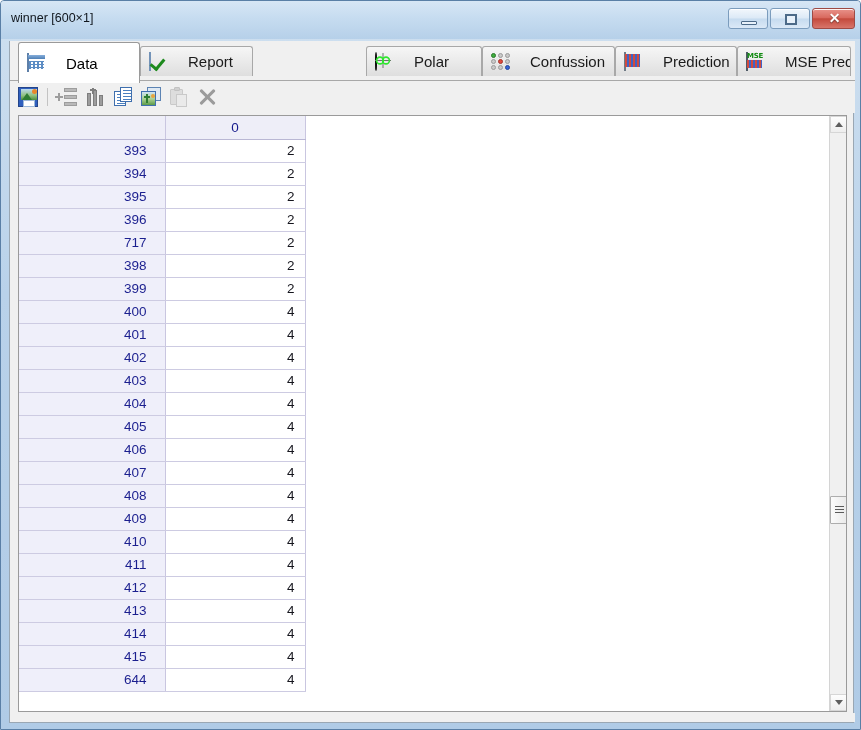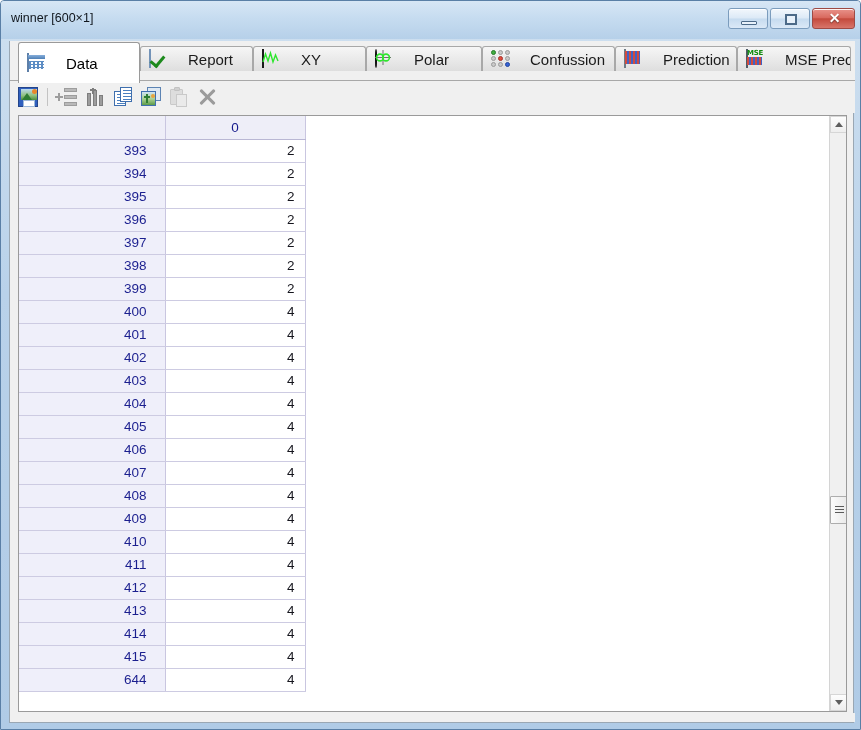--- a/index.html
+++ b/index.html
@@ -96,21 +96,21 @@
     width: 845px; height: 40px;
     background: #f0f0f0;
   }
   #tabstrip-underline {
     position: absolute; left: 0; top: 39px; width: 845px; height: 1px;
     background: #a8a8a8;
   }
   .tab {
     position: absolute;
     top: 5px;
-    height: 25px;
+    height: 30px;
     background: linear-gradient(to bottom, #f6f6f6 0%, #e9e9e9 55%, #dedede 100%);
     border: 1px solid #a8a8a8;
     border-bottom: none;
     border-radius: 3px 3px 0 0;
     display: flex;
     align-items: center;
     padding: 0 10px 0 8px;
     cursor: default;
     overflow: hidden;
   }
@@ -423,30 +423,20 @@
         <span class="tab-label">Data</span>
       </div>
 
       <div class="tab" style="left:130px; width:113px;">
         <span class="tab-ico">
           <span class="ico-check"></span>
         </span>
         <span class="tab-label">Report</span>
       </div>
 
-      <div class="tab" style="left:243px; width:113px;">
-        <span class="tab-ico">
-          <span class="ico-xy">
-            <svg width="17" height="15" viewBox="0 0 17 15">
-              <polyline points="1,12 3.5,4 6,11 8.5,3 11,12 13.5,5 16,11" fill="none" stroke="#2ee62e" stroke-width="1.4"></polyline>
-            </svg>
-          </span>
-        </span>
-        <span class="tab-label">XY</span>
-      </div>
 
       <div class="tab" style="left:356px; width:116px;">
         <span class="tab-ico">
           <span class="ico-polar">
             <svg width="16" height="15" viewBox="0 0 16 15">
               <line x1="8" y1="0" x2="8" y2="15" stroke="#6f6f6f" stroke-width="1"></line>
               <line x1="0" y1="7.5" x2="16" y2="7.5" stroke="#6f6f6f" stroke-width="1"></line>
               <circle cx="5" cy="7.5" r="3.4" fill="none" stroke="#2ee62e" stroke-width="1.6"></circle>
               <circle cx="11" cy="7.5" r="3.4" fill="none" stroke="#2ee62e" stroke-width="1.6"></circle>
             </svg>
@@ -574,21 +564,21 @@
               </tr>
               <tr>
                 <td class="idx">395</td>
                 <td class="val">2</td>
               </tr>
               <tr>
                 <td class="idx">396</td>
                 <td class="val">2</td>
               </tr>
               <tr>
-                <td class="idx">397</td>
+                <td class="idx">717</td>
                 <td class="val">2</td>
               </tr>
               <tr>
                 <td class="idx">398</td>
                 <td class="val">2</td>
               </tr>
               <tr>
                 <td class="idx">399</td>
                 <td class="val">2</td>
               </tr>

